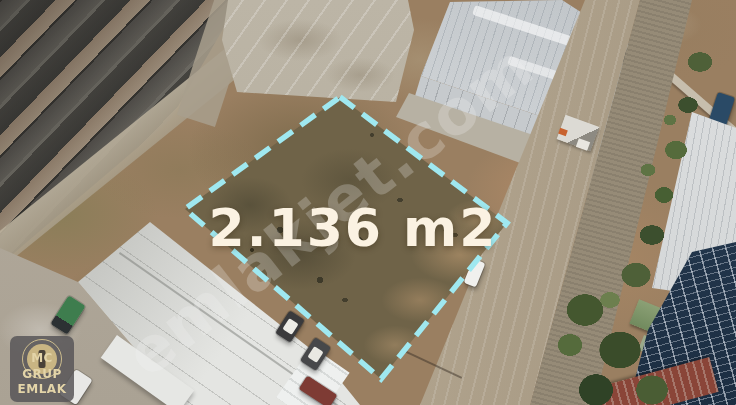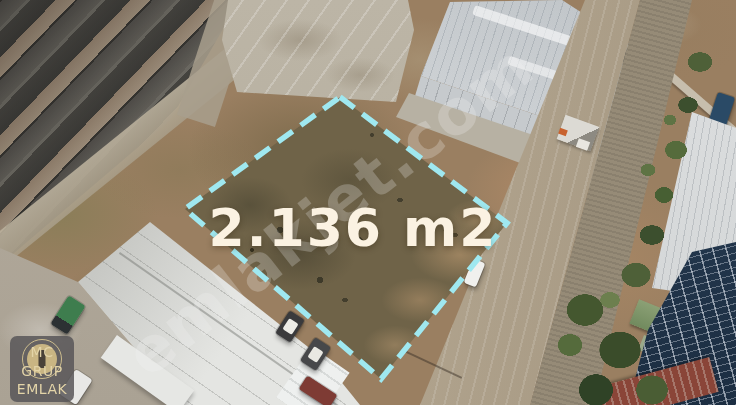--- a/index.html
+++ b/index.html
@@ -42,21 +42,21 @@
   #agency-logo .coin{
     position:absolute;left:50%;top:8px;transform:translateX(-50%);
     width:30px;height:30px;border-radius:50%;background:#c9b583;
   }
   #agency-logo .figure{
     position:absolute;left:50%;top:6px;transform:translateX(-50%);
     width:7px;height:18px;background:#4a4238;border-radius:2px;
   }
   #agency-logo .logo-text{
     position:absolute;bottom:4px;width:100%;text-align:center;
-    font-size:14px;font-weight:normal;color:#e3d4a8;line-height:1.3;letter-spacing:.5px;
+    font-size:12px;font-weight:bold;color:#e3d4a8;line-height:1.3;letter-spacing:.5px;
   }
 </style>
 </head>
 <body>
 
 <div id="scene">
 
   <div class="layer" style="
     clip-path:polygon(0px 0px,240px 0px,170px 120px,0px 265px);
     background:

